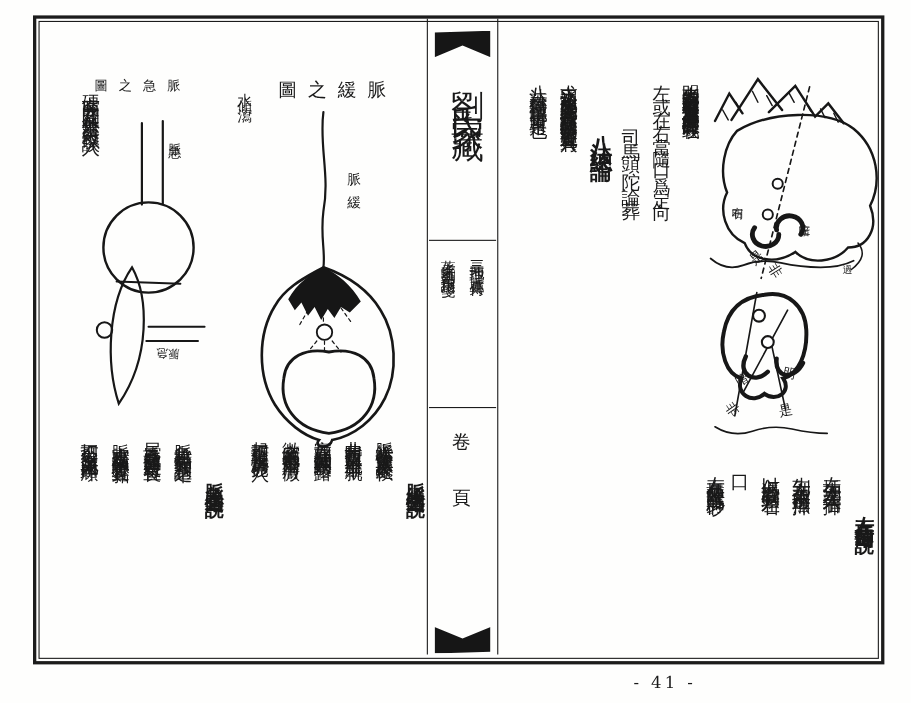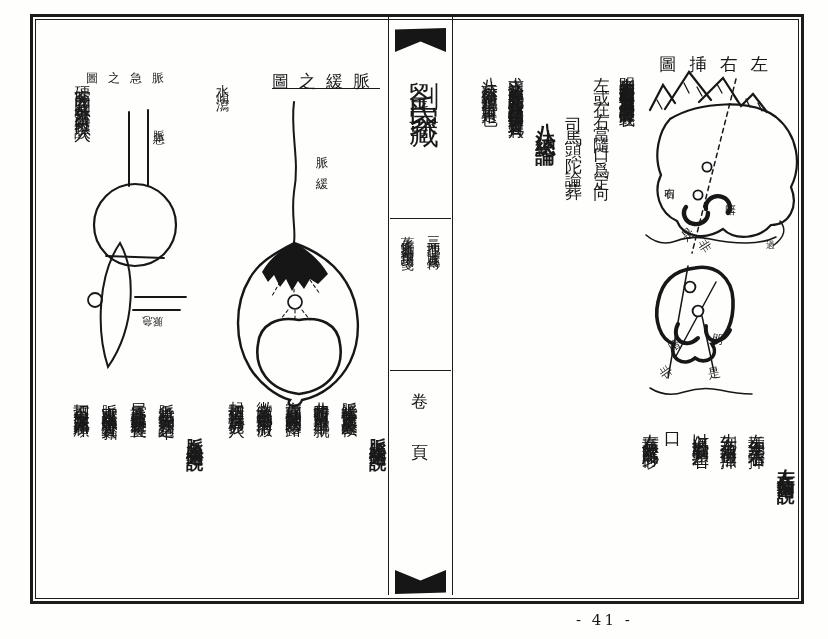--- a/index.html
+++ b/index.html
@@ -46,21 +46,20 @@
   <div class="c" style="left:424px; top:225px; font-size:13.5px; letter-spacing:3px;">三元地理一脈真傳</div>
   <div class="c" style="left:398px; top:225px; font-size:13.5px; letter-spacing:3px;">著作者劉禮讓用箋</div>
 
   <div class="spine-rule" style="left:390px; top:370px; width:61px; height:1.4px;"></div>
 
   <div class="h" style="left:411px; top:390px; font-size:17px;">卷</div>
   <div class="h" style="left:411px; top:441px; font-size:17px;">頁</div>
 
   <div class="fishtail-bottom" style="left:395px; top:570px; width:51px; height:24px;"></div>
 
-  <div class="h" style="left:659px; top:52px; font-size:17.5px; letter-spacing:13px;">圖挿右左</div>
 
   <svg style="left:640px; top:55px;" width="172" height="205" viewBox="0 0 172 205">
     <g fill="none" stroke="#171717" stroke-width="2.2" stroke-linecap="round">
       <path d="M10,55 L23,30 L35,48 M25,54 L49,17 L71,45 M59,47 L83,23 L101,51 L113,39 L127,57"></path>
       <path stroke-width="1.3" d="M17,45 l5,9 M29,38 l5,9 M44,28 l5,10 M57,32 l5,9 M77,29 l5,9 M92,37 l5,9 M106,44 l4,8 M118,48 l4,8"></path>
       <path d="M30,64 C60,46 112,44 136,62 C158,80 162,110 151,132 C159,152 149,170 131,170 C119,184 95,186 83,174 C65,186 43,182 37,166 C19,158 13,136 21,120 C13,100 19,76 30,64"></path>
       <path stroke-width="1.6" d="M6,180 q14,12 30,6 t34,-2 t36,4 t30,-6"></path>
       <path stroke-width="1.4" d="M140,166 q10,12 -6,24"></path>
       <path stroke-width="4.4" d="M46,152 a12,11 0 1 0 22,6 M66,154 a12,11 0 1 1 22,4"></path>
       <path stroke-width="1.5" stroke-dasharray="4.5,4" d="M96,24 L52,198"></path>
@@ -116,21 +115,21 @@
       <path stroke-width="2" d="M62,145 C77,172 79,227 50,269 C38,232 40,177 62,145 Z"></path>
       <circle cx="37" cy="202" r="7" stroke-width="1.8"></circle>
       <path stroke-width="1.8" d="M77,199 L128,199 M75,212 L122,212"></path>
     </g>
   </svg>
   <div class="c" style="left:150px; top:120px; font-size:12px; letter-spacing:3px;">脈急</div>
   <div class="h" style="left:142px; top:314px; font-size:10.5px; transform:rotate(182deg);">脈急</div>
 
   <div class="c" style="left:213px; top:73px; font-size:13.5px; letter-spacing:7px;">水傾瀉</div>
 
-  <div class="h" style="left:272px; top:70px; font-size:17px; letter-spacing:10px;text-decoration:underline;">圖之緩脈</div>
+  <div class="h" style="left:253px; top:70px; font-size:17px; letter-spacing:10px;">圖之緩脈</div>
 
   <svg style="left:228px; top:96px;" width="142" height="312" viewBox="0 0 142 312">
     <g fill="none" stroke="#171717" stroke-linecap="round">
       <path stroke-width="2" d="M66,6 C62,36 72,64 66,96 C63,120 68,132 66,147"></path>
       <path stroke-width="2.4" d="M66,147 C52,155 32,164 22,182 C6,208 6,246 22,272 C32,288 48,300 62,304 C56,311 72,313 74,304 C94,300 112,286 122,266 C134,242 132,208 118,186 C106,166 86,154 66,147 Z"></path>
       <path fill="#161616" stroke="none" d="M66,147 C54,153 42,162 34,176 L40,186 L46,179 L52,191 L58,183 L64,195 L70,185 L76,193 L82,183 L90,188 L100,178 C92,164 78,152 66,147 Z"></path>
       <path stroke-width="1.1" stroke-dasharray="3,3" d="M52,186 L44,200 M82,184 L92,198 M66,196 L66,188"></path>
       <circle cx="67" cy="206" r="7" stroke-width="1.7" fill="#fff"></circle>
       <path stroke-width="1.1" stroke-dasharray="3,3" d="M60,214 L52,224 M74,214 L82,224 M67,214 L67,226"></path>
       <path stroke-width="2.6" d="M30,248 C32,228 50,220 71,224 C92,220 110,228 112,248 C116,272 102,294 71,298 C40,294 26,272 30,248 Z"></path>

